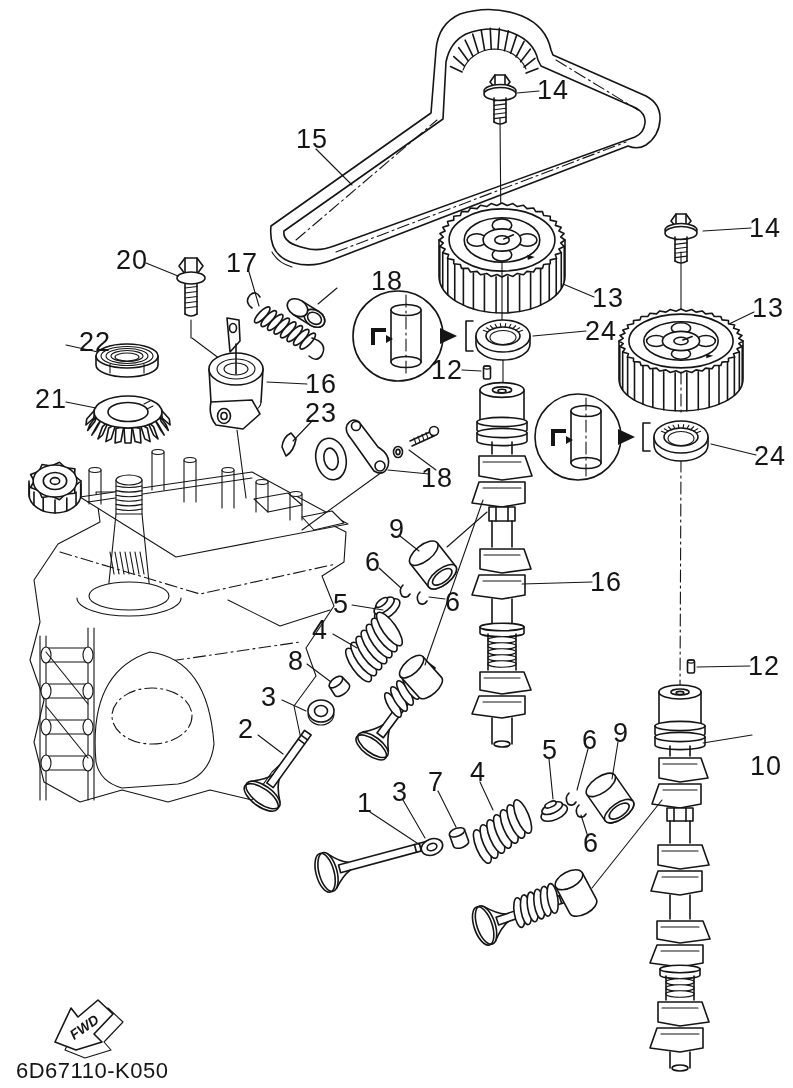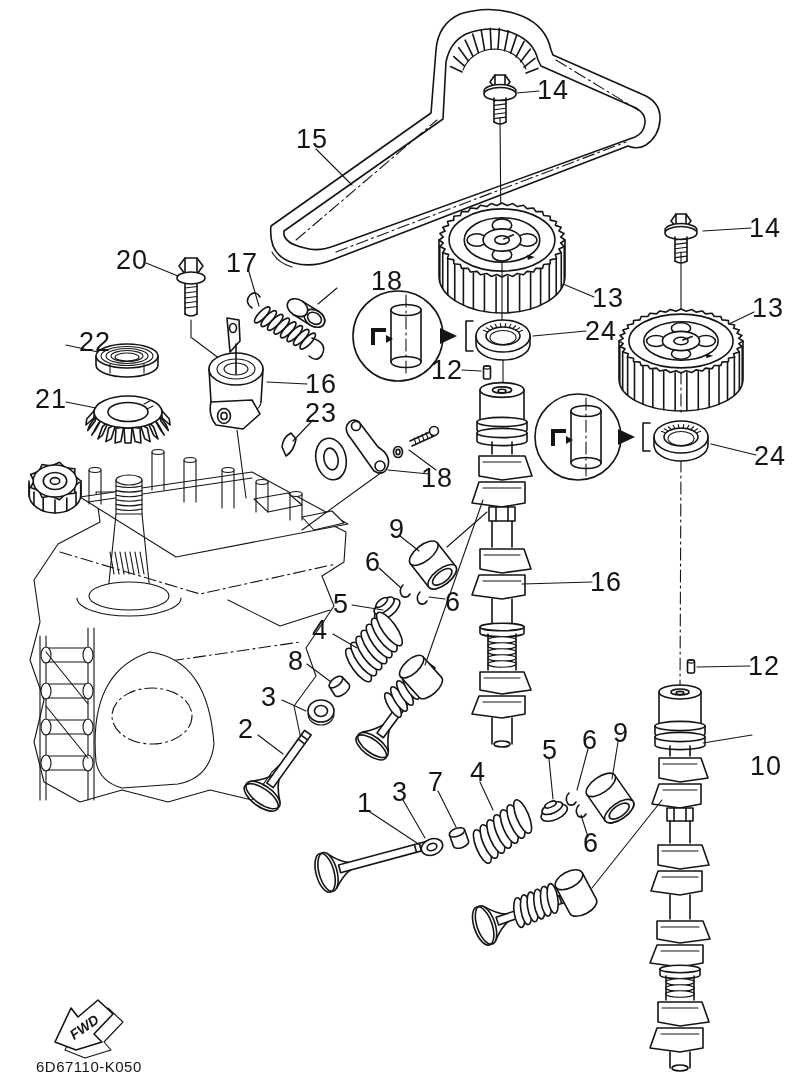--- a/index.html
+++ b/index.html
@@ -7,21 +7,21 @@
          font-family:"Liberation Sans", sans-serif;}
   svg{position:absolute;left:0;top:0;}
   svg *{fill:none;stroke:#151515;stroke-width:1.6;stroke-linecap:round;stroke-linejoin:round;}
   svg .f{fill:#ffffff;}
   svg .k{fill:#151515;stroke:none;}
   svg .thin{stroke-width:1.1;}
   svg .dd{stroke-dasharray:12 4 2 4;stroke-width:1.1;}
   .callout-layer{position:absolute;left:0;top:0;width:100%;height:100%;pointer-events:none;}
   .callout{position:absolute;transform:translate(-50%,-50%);font-size:27px;color:#151515;
            letter-spacing:1px;white-space:nowrap;}
-  .footer-code{position:absolute;left:36px;top:1058px;font-size:15px;color:#151515;letter-spacing:.5px;}
+  .footer-code{position:absolute;left:16px;top:1058px;font-size:22px;color:#151515;letter-spacing:.5px;}
 </style>
 </head>
 <body>
 
 <div class="stage">
   <svg id="art" width="793" height="1088" viewBox="0 0 793 1088">
 
   <g>
         <path d="M271,226 L431,113 L436,50 Q438,24 460,14 Q492,4 522,16 Q546,26 551,50 L553,55 L646,96 Q661,104 660,120 Q659,136 646,145 Q638,150 628,146 L332,260 Q312,268 294,263 Q268,256 271,226 Z" class="f"></path>
         <path d="M284,231 L443,119 L446,62 Q450,42 466,34 Q492,24 515,34 Q534,42 538,60 L541,66 L636,108 Q646,114 645,123 Q644,133 635,137 L334,246 Q318,252 305,248 Q282,243 284,231 Z" class="f"></path>

